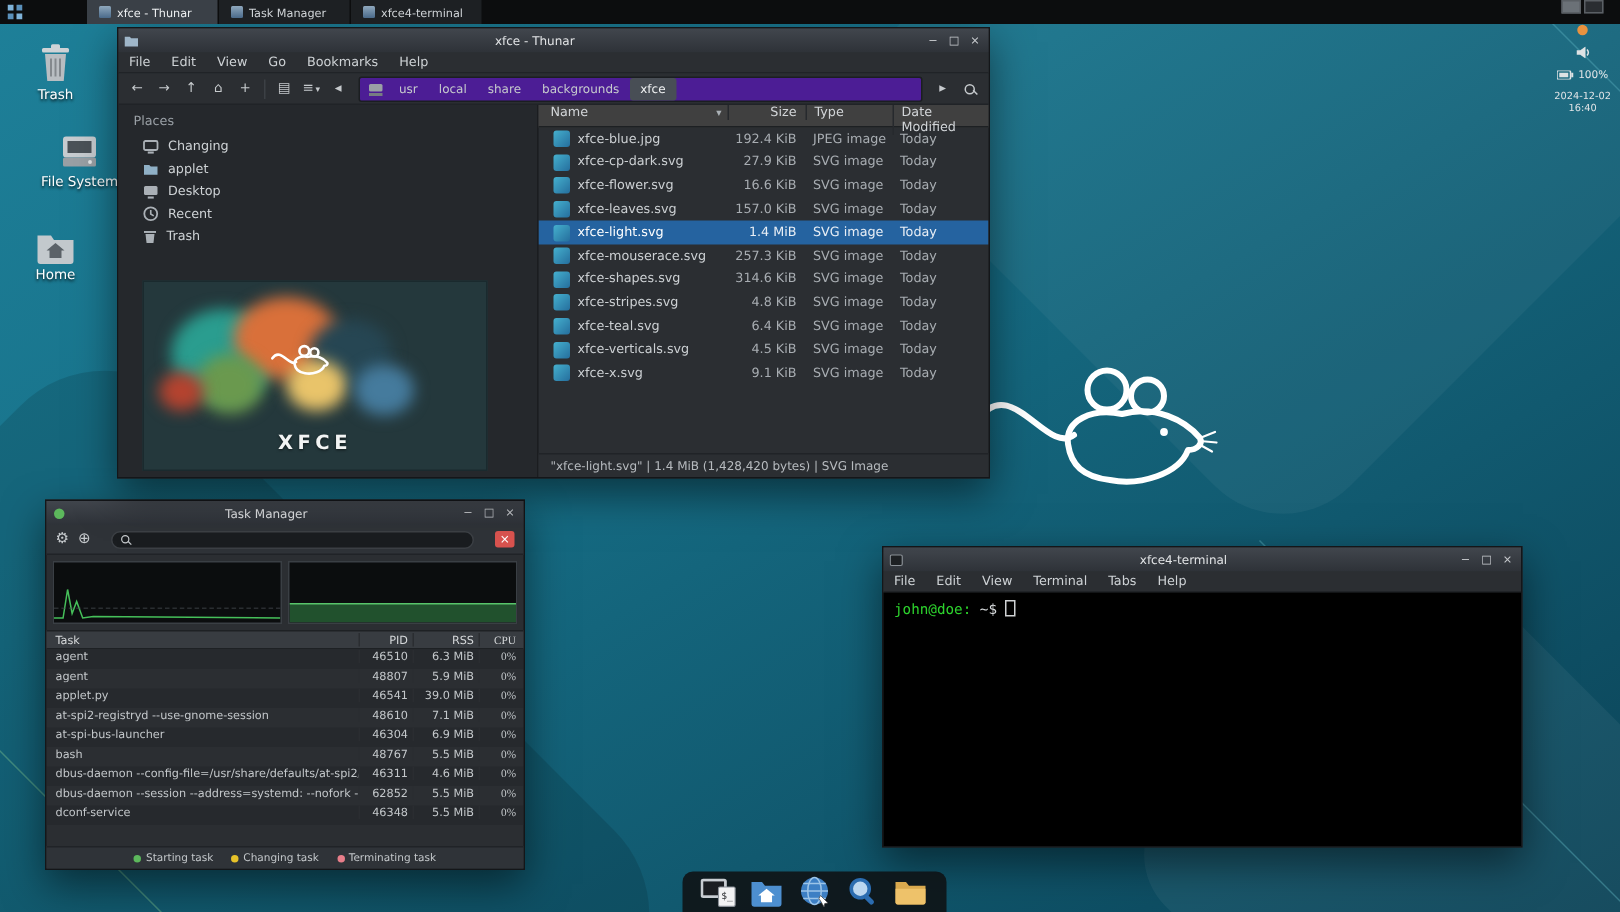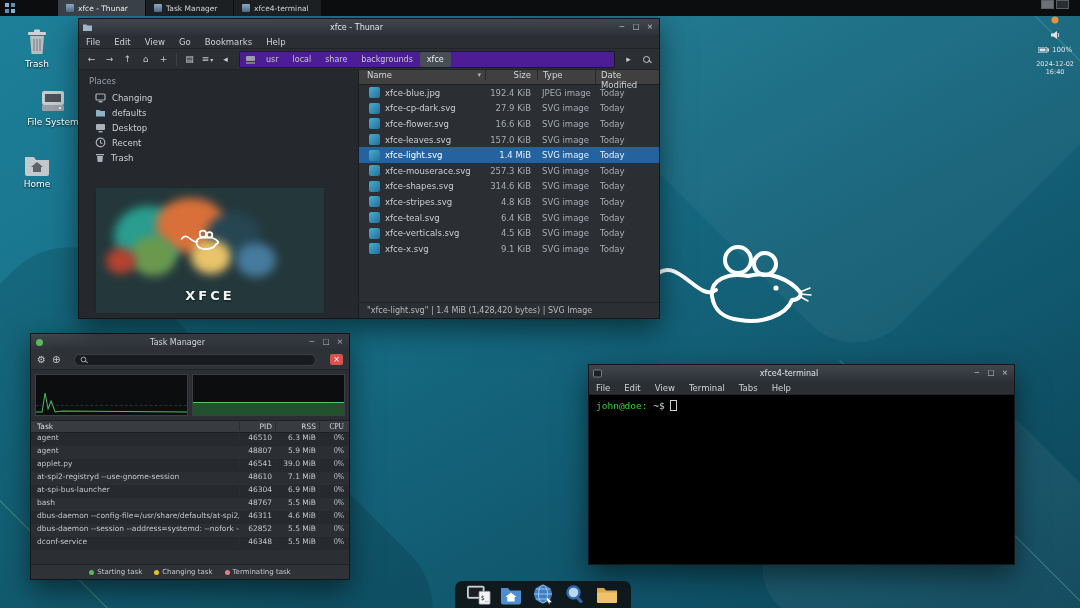--- a/index.html
+++ b/index.html
@@ -326,21 +326,21 @@
           <svg width="11" height="10" viewBox="0 0 11 10">
               <rect x="1" y="1" width="9" height="6" rx="1" fill="none" stroke="#aab0b6" stroke-width="1.2"></rect>
               <rect x="3.5" y="8" width="4" height="1.4" fill="#aab0b6"></rect>
             </svg>
           <span>Changing</span>
         </div>
         <div class="place-item">
           <svg width="11" height="10" viewBox="0 0 11 10">
               <path d="M1,2 h3.5 l1,1 H10 v5.5 H1 Z" fill="#8fb0c6"></path>
             </svg>
-          <span>defaults</span>
+          <span>applet</span>
         </div>
         <div class="place-item">
           <svg width="11" height="10" viewBox="0 0 11 10">
               <rect x="1" y="1" width="9" height="6" rx="1" fill="#aab0b6"></rect>
               <rect x="3.5" y="8" width="4" height="1.4" fill="#aab0b6"></rect>
             </svg>
           <span>Desktop</span>
         </div>
         <div class="place-item">
           <svg width="11" height="11" viewBox="0 0 11 11">

